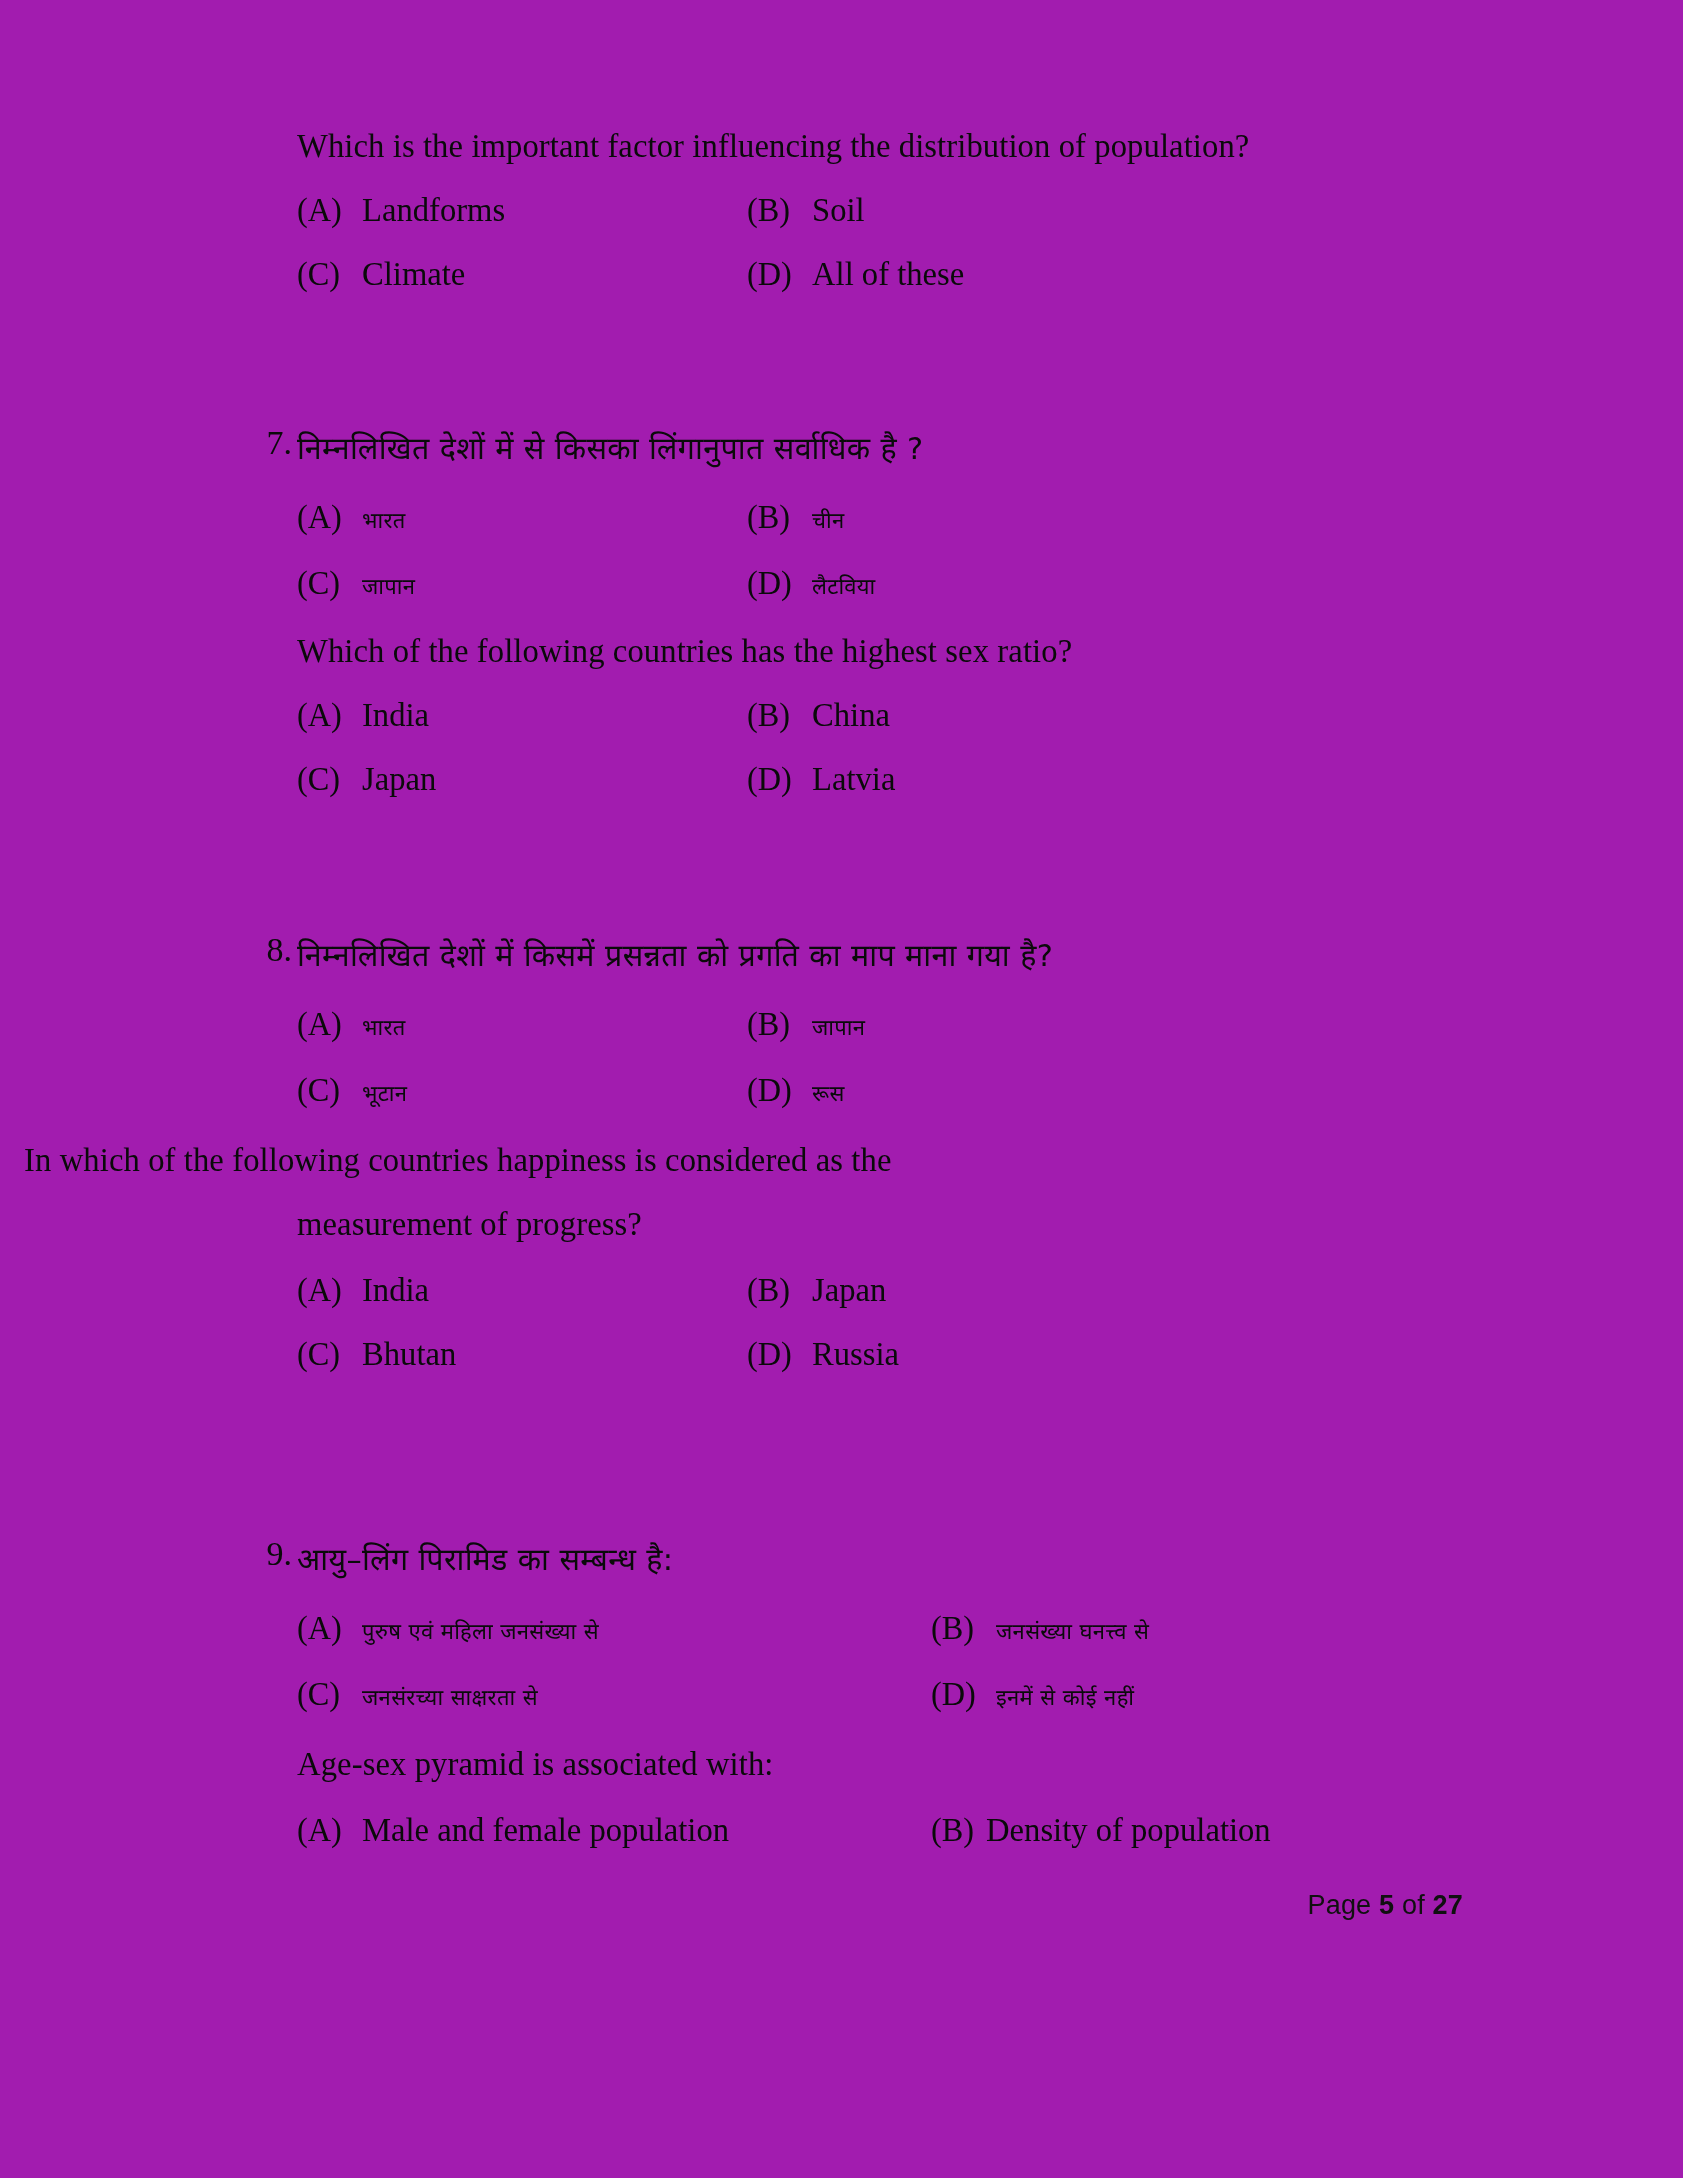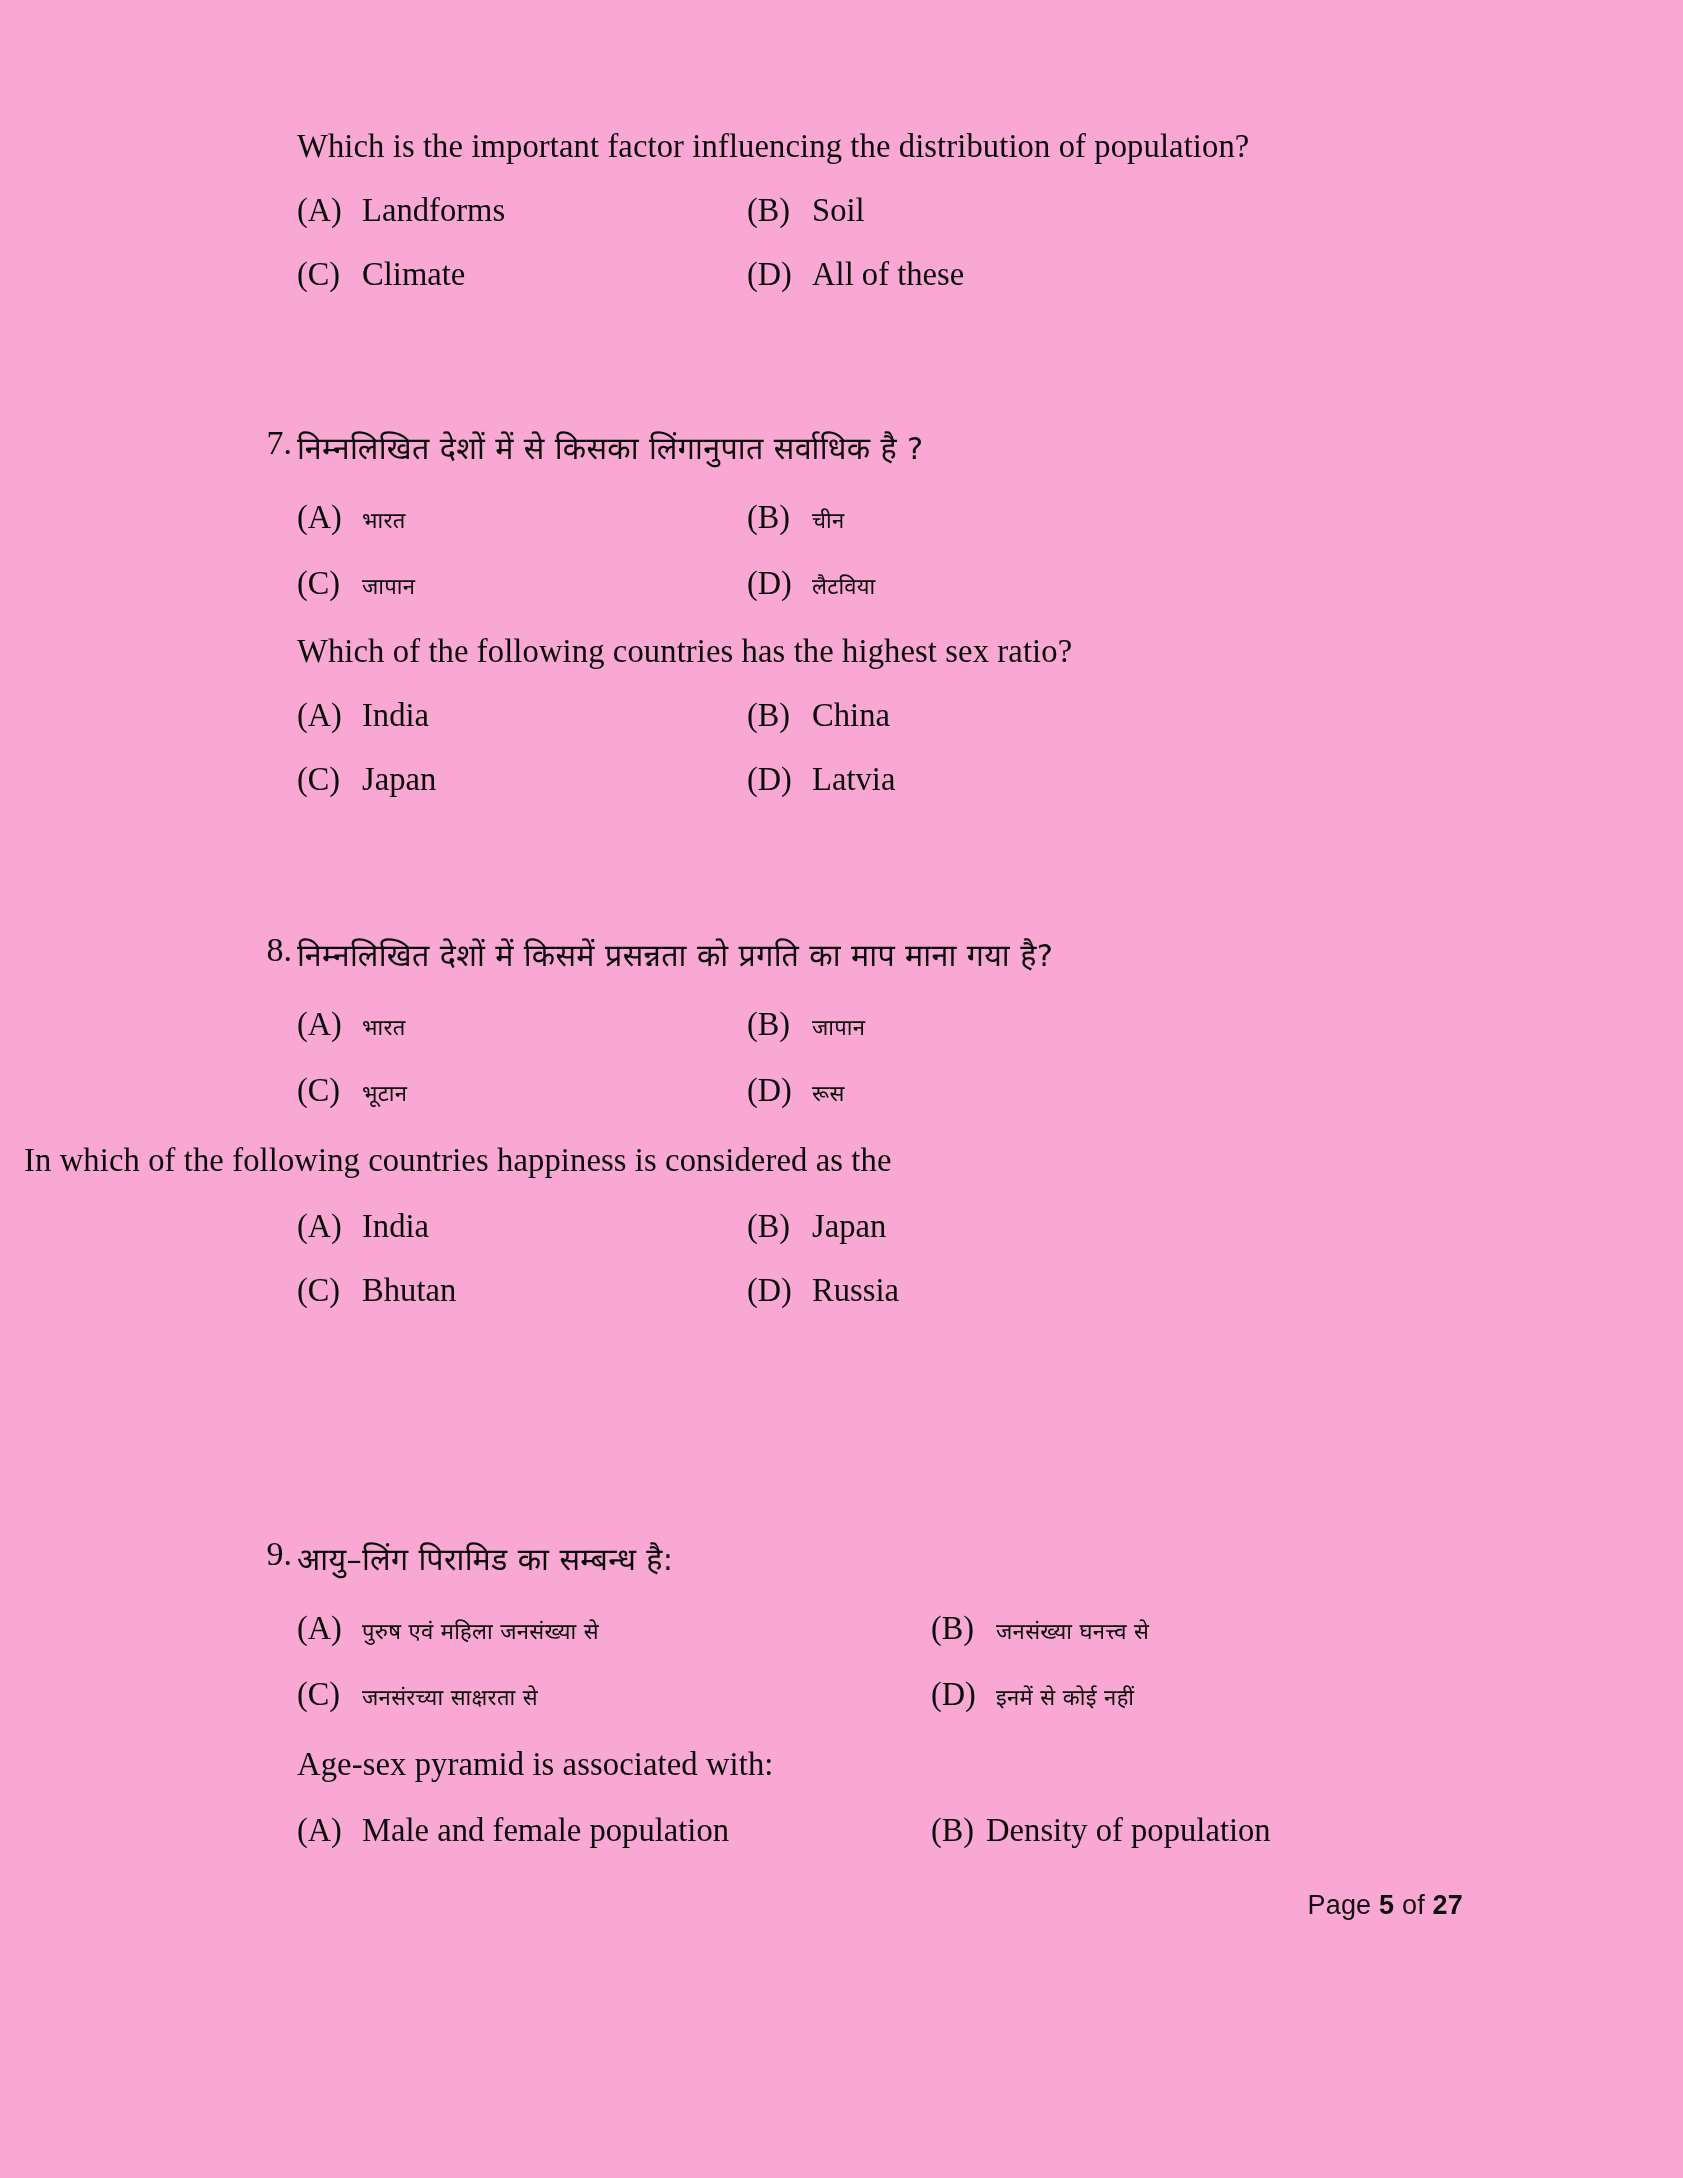--- a/index.html
+++ b/index.html
@@ -13,21 +13,21 @@
     height: 2178px;
     position: relative;
     font-family: "Liberation Serif", "DejaVu Serif", serif;
     color: #0a0a0a;
     overflow: hidden;
   }
 
   .page {
     position: absolute;
     inset: 0;
-    background: #f9a8d4;
+    background: #a21caf;
   }
 
   
   .content {
     position: absolute;
     left: 0;
     top: 0;
     width: 1683px;
     padding: 0;
   }
@@ -240,20 +240,23 @@
           </div>
           <div class="opt col-b">
             <span class="optlabel">(D)</span>
             <span class="opttext hin">रूस</span>
           </div>
         </div>
       </div>
       <div class="qline" style="margin-top:32px;padding-left:24px;">
         <span class="stem eng">In which of the following countries happiness is considered as the</span>
       </div>
+      <div class="qline" style="margin-top:26px;">
+        <span class="stem eng">measurement of progress?</span>
+      </div>
       <div class="opts" style="margin-top:28px;">
         <div class="optrow">
           <div class="opt col-a">
             <span class="optlabel">(A)</span>
             <span class="opttext eng">India</span>
           </div>
           <div class="opt col-b">
             <span class="optlabel">(B)</span>
             <span class="opttext eng">Japan</span>
           </div>

